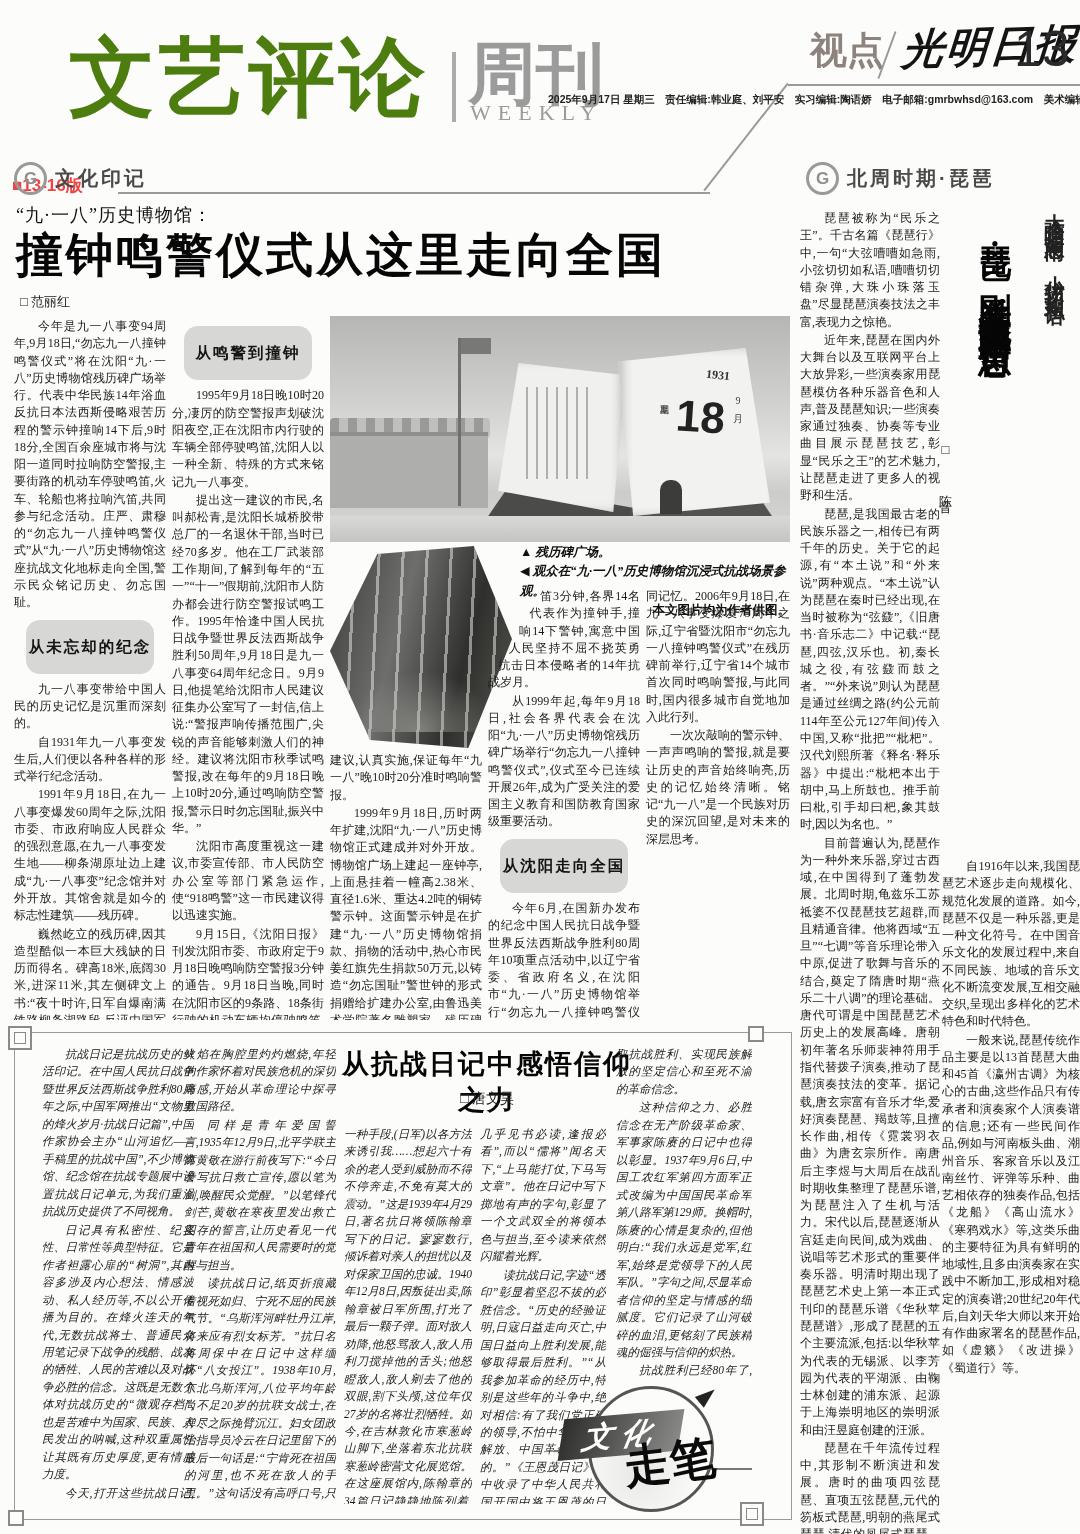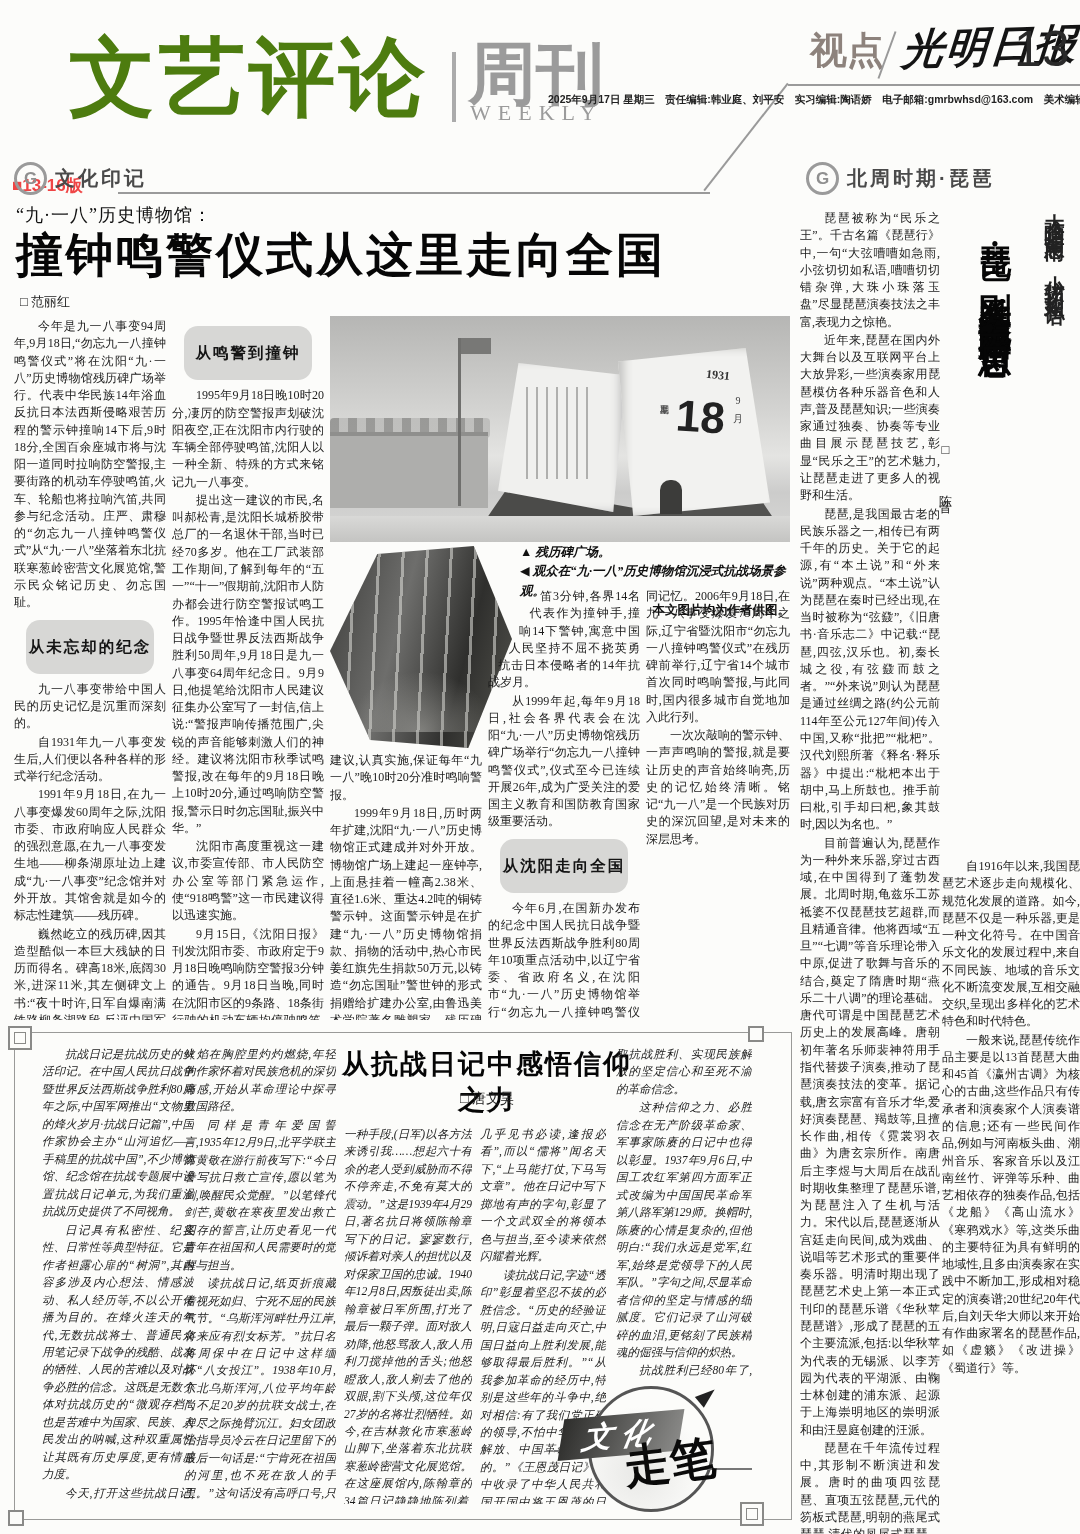--- a/index.html
+++ b/index.html
@@ -130,21 +130,21 @@
 
   <div class="abs tag" style="left:14px;top:162px;">
     <span class="g-icon">G</span>
     <span class="tag-label">文化印记</span>
   </div>
   <div class="abs kicker">“九·一八”历史博物馆：</div>
   <div class="abs main-title">撞钟鸣警仪式从这里走向全国</div>
   <div class="abs byline-main">□ 范丽红</div>
 
   <div class="col" style="left:14px;top:318px;width:152px;height:702px;">
-      <p class="para">今年是九一八事变94周年,9月18日,“勿忘九一八撞钟鸣警仪式”将在沈阳“九·一八”历史博物馆残历碑广场举行。代表中华民族14年浴血反抗日本法西斯侵略艰苦历程的警示钟撞响14下后,9时18分,全国百余座城市将与沈阳一道同时拉响防空警报,主要街路的机动车停驶鸣笛,火车、轮船也将拉响汽笛,共同参与纪念活动。庄严、肃穆的“勿忘九一八撞钟鸣警仪式”从“九·一八”坐落着东北抗联寒葱岭密营文化展览馆,警示民众铭记历史、勿忘国耻。</p>
+      <p class="para">今年是九一八事变94周年,9月18日,“勿忘九一八撞钟鸣警仪式”将在沈阳“九·一八”历史博物馆残历碑广场举行。代表中华民族14年浴血反抗日本法西斯侵略艰苦历程的警示钟撞响14下后,9时18分,全国百余座城市将与沈阳一道同时拉响防空警报,主要街路的机动车停驶鸣笛,火车、轮船也将拉响汽笛,共同参与纪念活动。庄严、肃穆的“勿忘九一八撞钟鸣警仪式”从“九·一八”历史博物馆这座抗战文化地标走向全国,警示民众铭记历史、勿忘国耻。</p>
       <div class="subhead">从未忘却的纪念</div>
       <p class="para">九一八事变带给中国人民的历史记忆是沉重而深刻的。</p>
       <p class="para">自1931年九一八事变发生后,人们便以各种各样的形式举行纪念活动。</p>
       <p class="para">1991年9月18日,在九一八事变爆发60周年之际,沈阳市委、市政府响应人民群众的强烈意愿,在九一八事变发生地——柳条湖原址边上建成“九·一八事变”纪念馆并对外开放。其馆舍就是如今的标志性建筑——残历碑。</p>
       <p class="para">巍然屹立的残历碑,因其造型酷似一本巨大残缺的日历而得名。碑高18米,底阔30米,进深11米,其左侧碑文上书:“夜十时许,日军自爆南满铁路柳条湖路段,反诬中国军队所为,遂攻占北大营,我东北军将士在不抵抗命令下忍痛撤退,困难降临,人民奋起抗争。”右侧镌刻着那个令中国人刻骨铭心的日子:“1931年,9月小,18日,星期五,农历辛未年,八月初七,十三秋分。”这个日历是残缺不全的,因为在残历碑上还密布着千疮百孔的累累弹痕,这累累弹痕形成了一组组隐约可见的骷髅群,好像千万个灵魂,穿越时空,震撼着人们的心灵,在注目凝视之间便将人们的思绪拉回到那段痛苦的历史记忆深处。</p>
     </div>
   <div class="col" style="left:172px;top:318px;width:152px;height:702px;">
       <div class="subhead">从鸣警到撞钟</div>
       <p class="para">1995年9月18日晚10时20分,凄厉的防空警报声划破沈阳夜空,正在沈阳市内行驶的车辆全部停驶鸣笛,沈阳人以一种全新、特殊的方式来铭记九一八事变。</p>
       <p class="para">提出这一建议的市民,名叫郝松青,是沈阳长城桥胶带总厂的一名退休干部,当时已经70多岁。他在工厂武装部工作期间,了解到每年的“五一”“十一”假期前,沈阳市人防办都会进行防空警报试鸣工作。1995年恰逢中国人民抗日战争暨世界反法西斯战争胜利50周年,9月18日是九一八事变64周年纪念日。9月9日,他提笔给沈阳市人民建议征集办公室写了一封信,信上说:“警报声响传播范围广,尖锐的声音能够刺激人们的神经。建议将沈阳市秋季试鸣警报,改在每年的9月18日晚上10时20分,通过鸣响防空警报,警示日时勿忘国耻,振兴中华。”</p>

